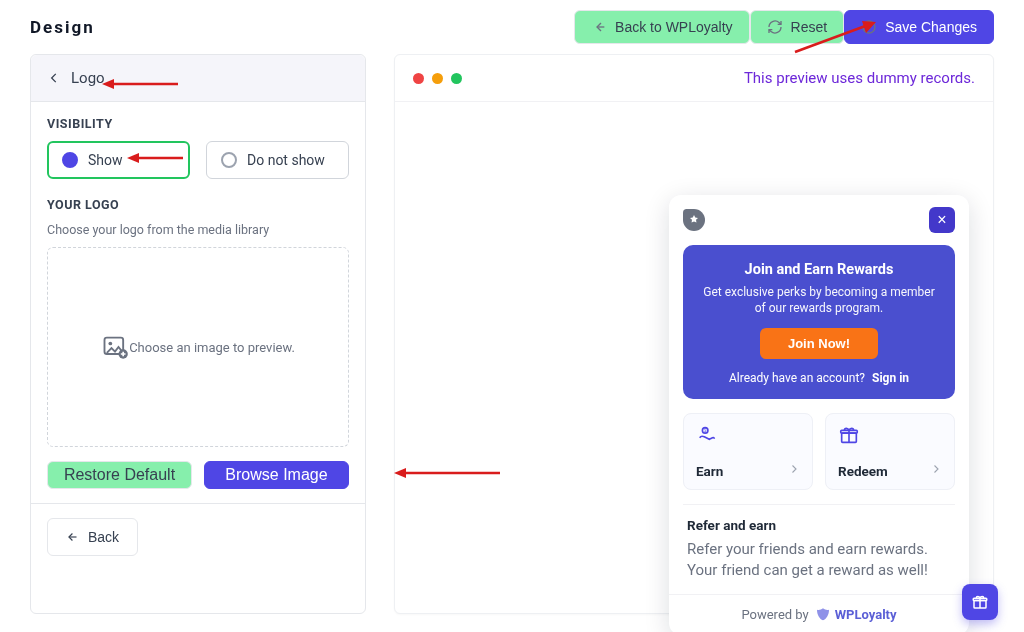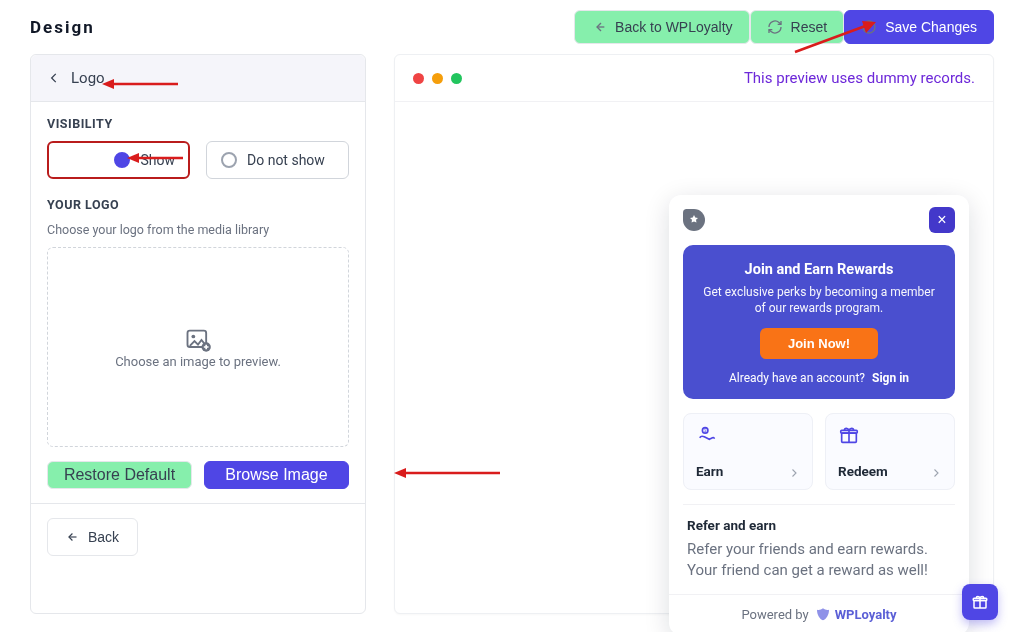--- a/index.html
+++ b/index.html
@@ -87,37 +87,37 @@
     flex:1;
     border: 1px solid #d1d5db;
     border-radius: 6px;
     padding: 10px 14px;
     display:flex; align-items:center; gap:10px;
     font-size: 14px;
     color:#374151;
     cursor:pointer;
     background:#fff;
   }
-  .radio-card.selected { border: 2px solid #b91c1c; padding: 9px 13px; justify-content: flex-end; }
+  .radio-card.selected { border: 2px solid #22c55e; padding: 9px 13px; }
   .radio-dot {
     width: 16px; height: 16px; border-radius:50%;
     border: 2px solid #9ca3af;
     display:inline-block;
     position:relative;
   }
   .radio-card.selected .radio-dot {
     border-color:#4f46e5;
     background:#4f46e5;
   }
 
   .drop-zone {
     border: 1px dashed #d1d5db;
     border-radius: 6px;
     height: 200px;
-    display:flex; flex-direction:column; align-items:center; justify-content:center;
+    display:flex; flex-direction:row; align-items:center; justify-content:center;
     color:#6b7280;
     font-size: 13px;
   }
   .drop-zone .img-ic { width:28px; height:28px; }
 
   .btn-row { display:flex; gap:12px; margin-top:14px; }
   .btn-row .btn { flex:1; justify-content:center; padding:4px; font-size:16px; }
 
   .back-row { padding: 14px 16px; border-top:1px solid #e5e7eb; }
   .back-btn {
@@ -183,21 +183,21 @@
   }
   .hero .signin-row { margin-top:12px; font-size:12px; }
   .hero .signin-row .signin { font-weight:700; cursor:pointer; margin-left:4px; }
 
   .tile-row { display:flex; gap:12px; padding: 0 14px 14px 14px; }
   .tile {
     flex:1; background:#fafbff; border:1px solid #eef0f6; border-radius:8px;
     padding:10px 12px 10px 12px; cursor:pointer;
   }
   .tile .tic { color:#4f46e5; margin-bottom:14px; }
-  .tile .trow { display:flex; align-items:flex-end; justify-content:space-between;margin-top:12px; }
+  .tile .trow { display:flex; align-items:flex-start; justify-content:space-between;margin-top:12px; }
   .tile .tlabel { font-weight:700; color:#1f2937; font-size:13.5px; }
   .tile .tchev { width:12px; height:12px; stroke:#9ca3af; stroke-width:2.2; fill:none; }
 
   .refer {
     margin: 0 14px 0 14px; padding: 12px 4px 14px 4px;
     border-top:1px solid #f1f1f4;
   }
   .refer h4 { font-size:13.5px; font-weight:700; margin-bottom:6px; color:#1f2937; }
   .refer p { font-size:15px; color:#6b7280; line-height:1.35; }
 

